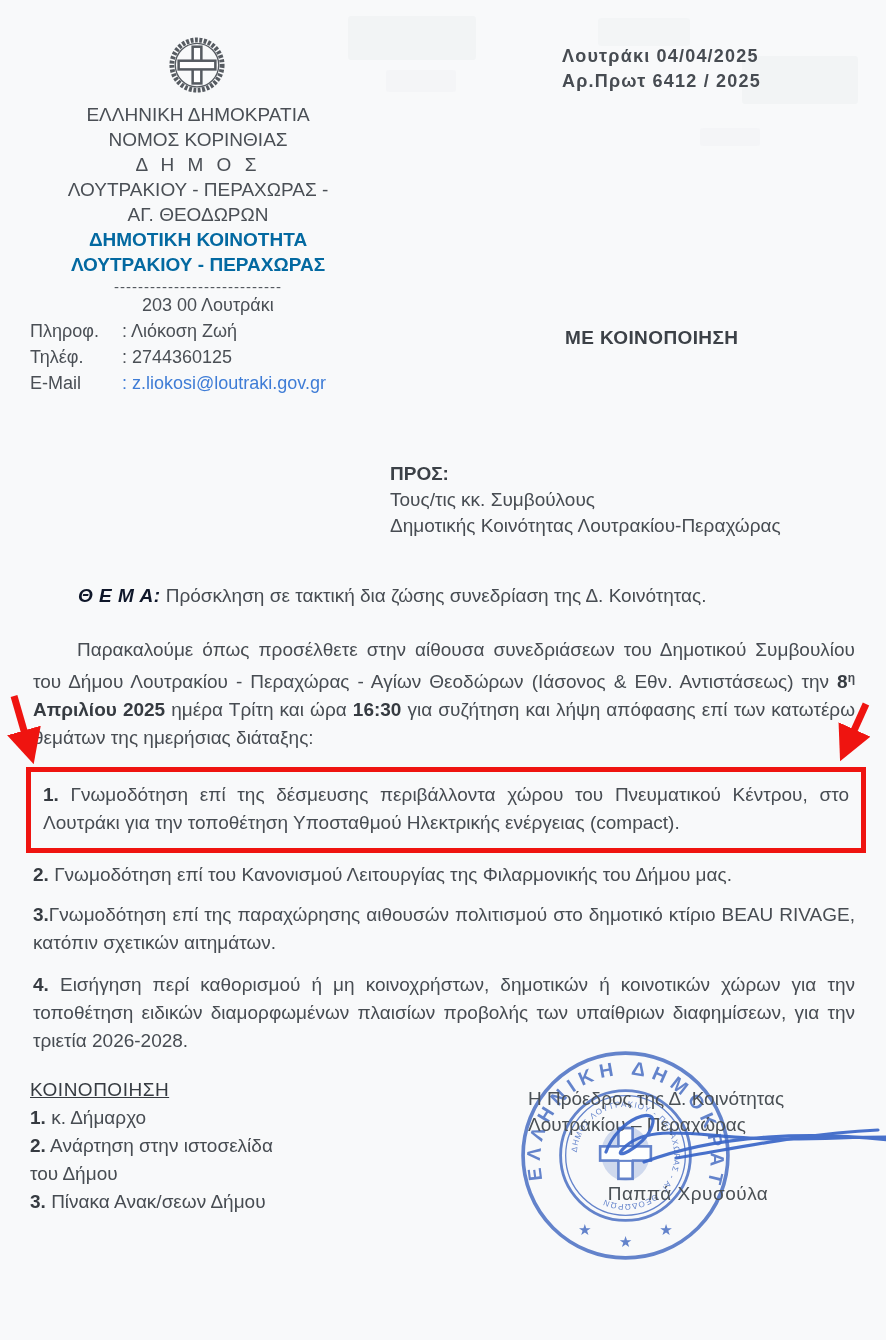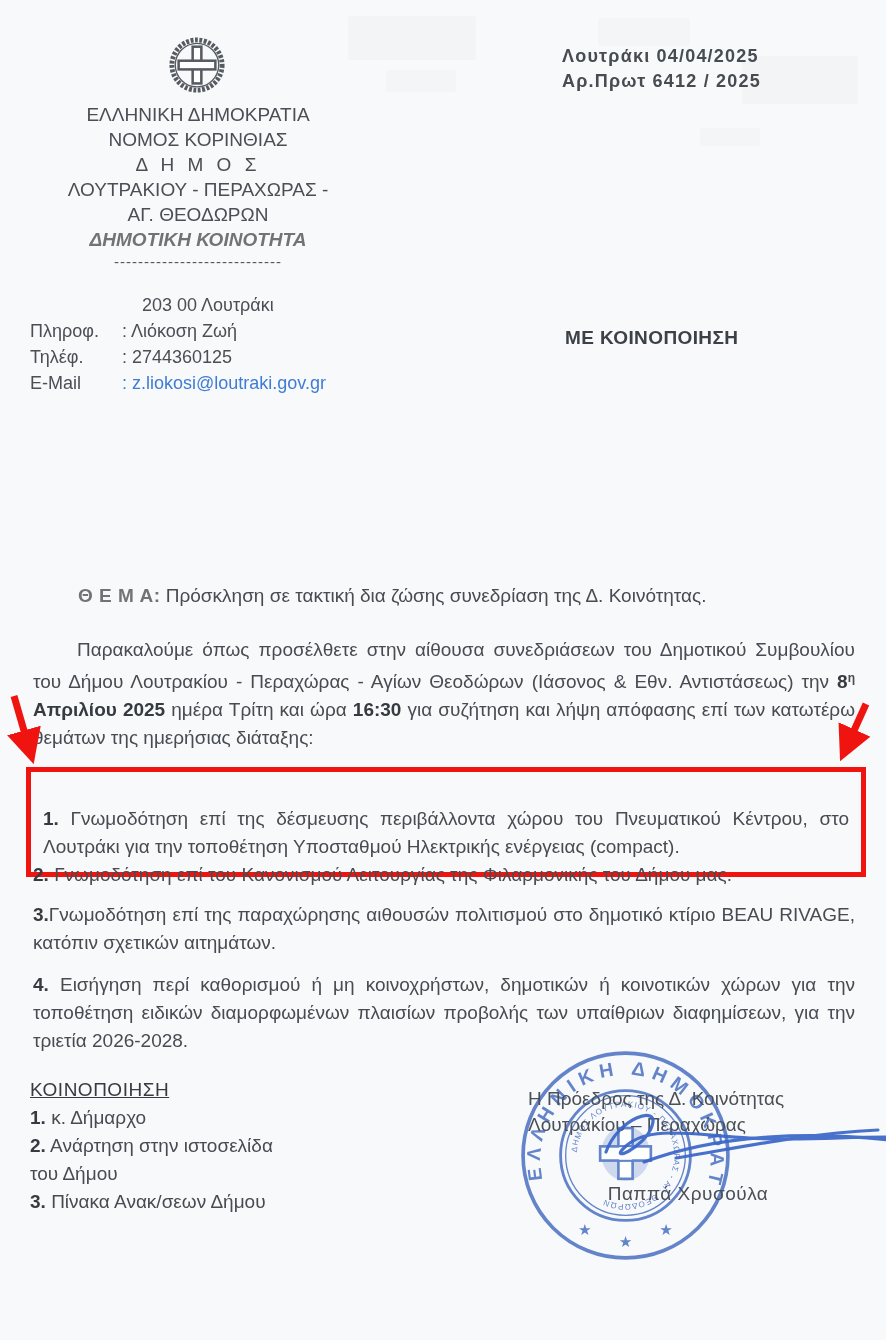--- a/index.html
+++ b/index.html
@@ -6,41 +6,41 @@
   .page{
     position:relative;width:886px;height:1340px;margin:0 auto;
     background:#f8f9fa;
     font-family:"Liberation Sans", sans-serif;
     color:#41464c;overflow:hidden;
   }
   .artifact{position:absolute;background:#aab4bc;border-radius:3px;}
   .abs{position:absolute;}
   .date-block{left:562px;top:44px;font-weight:700;font-size:18px;letter-spacing:1.2px;color:#474c52;line-height:25px;white-space:nowrap;}
   .hdr{left:18px;top:102px;width:360px;text-align:center;font-size:19px;line-height:25px;color:#4a4f55;}
-  .hdr .b{font-weight:700;color:#737373;font-style:italic;}
+  .hdr .b{font-weight:700;color:#0369a1;}
   .hdr .spaced{letter-spacing:4px;}
   .hdr .divider{font-size:15px;letter-spacing:1px;line-height:20px;color:#555a60;}
   .contact{left:30px;top:292px;font-size:18px;line-height:26px;color:#4a4f55;}
   .contact .row{white-space:nowrap;}
   .contact .lbl{display:inline-block;width:92px;}
   .contact .indent{padding-left:112px;}
   .contact .link{color:#3e7cd6;}
   .delivery{left:565px;top:327px;font-weight:700;font-size:19px;color:#3c4147;letter-spacing:.4px;white-space:nowrap;}
   .recipient{left:390px;top:461px;font-size:19px;line-height:26px;color:#474c52;}
   .recipient .b{font-weight:700;color:#3c4147;}
   .subject{left:78px;top:585px;font-size:19px;color:#474c52;white-space:nowrap;}
-  .subject .b{font-weight:700;color:#737373;letter-spacing:.5px;}
+  .subject .b{font-weight:700;color:#0f172a;letter-spacing:.5px;font-style:italic;}
   .bodypar{left:33px;top:636px;width:822px;font-size:19px;line-height:28px;text-align:justify;text-indent:44px;color:#474c52;}
   .bodypar b, .item b{color:#363b41;}
   .redbox{
     left:26px;top:767px;width:806px;
     border:5px solid #ef1410;padding:9px 12px 11px 12px;
     background:transparent;
   }
-  .redbox .item{position:static;width:auto;margin-top:24px;}
+  .redbox .item{position:static;width:auto;}
   .item{position:absolute;left:33px;width:822px;font-size:19px;line-height:28px;text-align:justify;color:#474c52;}
   .item2{top:861px;} .item3{top:901px;} .item4{top:971px;}
   .notif{left:30px;top:1076px;width:272px;font-size:19px;line-height:28px;color:#474c52;}
   .notif .title{font-weight:400;text-decoration:underline;color:#363b41;letter-spacing:.5px;}
   .notif b{color:#363b41;}
   .sig{left:528px;top:1086px;width:320px;text-align:left;font-size:19px;line-height:26px;color:#4a5055;}
   .sig-name{left:528px;top:1183px;width:320px;text-align:center;font-size:19px;font-weight:400;color:#4a5055;letter-spacing:.5px;}
   sup.o{font-size:12px;vertical-align:6px;font-weight:700;}
   svg{display:block;}
 </style>
@@ -70,40 +70,46 @@
     </svg>
   </div>
 
   <div class="abs hdr">
     <div>ΕΛΛΗΝΙΚΗ  ΔΗΜΟΚΡΑΤΙΑ</div>
     <div>ΝΟΜΟΣ ΚΟΡΙΝΘΙΑΣ</div>
     <div class="spaced">Δ Η Μ Ο Σ</div>
     <div>ΛΟΥΤΡΑΚΙΟΥ - ΠΕΡΑΧΩΡΑΣ -</div>
     <div>ΑΓ. ΘΕΟΔΩΡΩΝ</div>
     <div class="b">ΔΗΜΟΤΙΚΗ ΚΟΙΝΟΤΗΤΑ</div>
+    <div class="b">ΛΟΥΤΡΑΚΙΟΥ - ΠΕΡΑΧΩΡΑΣ</div>
     <div class="divider">----------------------------</div>
   </div>
 
   <div class="abs contact">
     <div class="row indent">
       <span>203 00 Λουτράκι</span>
     </div>
     <div class="row">
       <span class="lbl">Πληροφ.</span><span>: Λιόκοση Ζωή</span>
     </div>
     <div class="row">
       <span class="lbl">Τηλέφ.</span><span>: 2744360125</span>
     </div>
     <div class="row">
       <span class="lbl">E-Mail</span><span class="link">: z.liokosi@loutraki.gov.gr</span>
     </div>
   </div>
 
   <div class="abs delivery">ΜΕ ΚΟΙΝΟΠΟΙΗΣΗ</div>
 
+  <div class="abs recipient">
+    <div class="b">ΠΡΟΣ:</div>
+    <div>Τους/τις κκ. Συμβούλους</div>
+    <div>Δημοτικής Κοινότητας Λουτρακίου-Περαχώρας</div>
+  </div>
 
   <div class="abs subject">
     <span class="b">Θ Ε Μ Α:</span><span> Πρόσκληση σε τακτική δια ζώσης συνεδρίαση της Δ. Κοινότητας.</span>
   </div>
 
   <div class="abs bodypar">
     <span>Παρακαλούμε όπως προσέλθετε στην αίθουσα συνεδριάσεων του Δημοτικού Συμβουλίου του Δήμου Λουτρακίου - Περαχώρας - Αγίων Θεοδώρων (Ιάσονος &amp; Εθν. Αντιστάσεως) την </span><b>8</b><sup class="o">η</sup><b> Απριλίου 2025</b><span> ημέρα Τρίτη και ώρα </span><b>16:30</b><span> για συζήτηση και λήψη απόφασης επί των κατωτέρω θεμάτων της ημερήσιας διάταξης:</span>
   </div>
 
   <div class="abs redbox">

